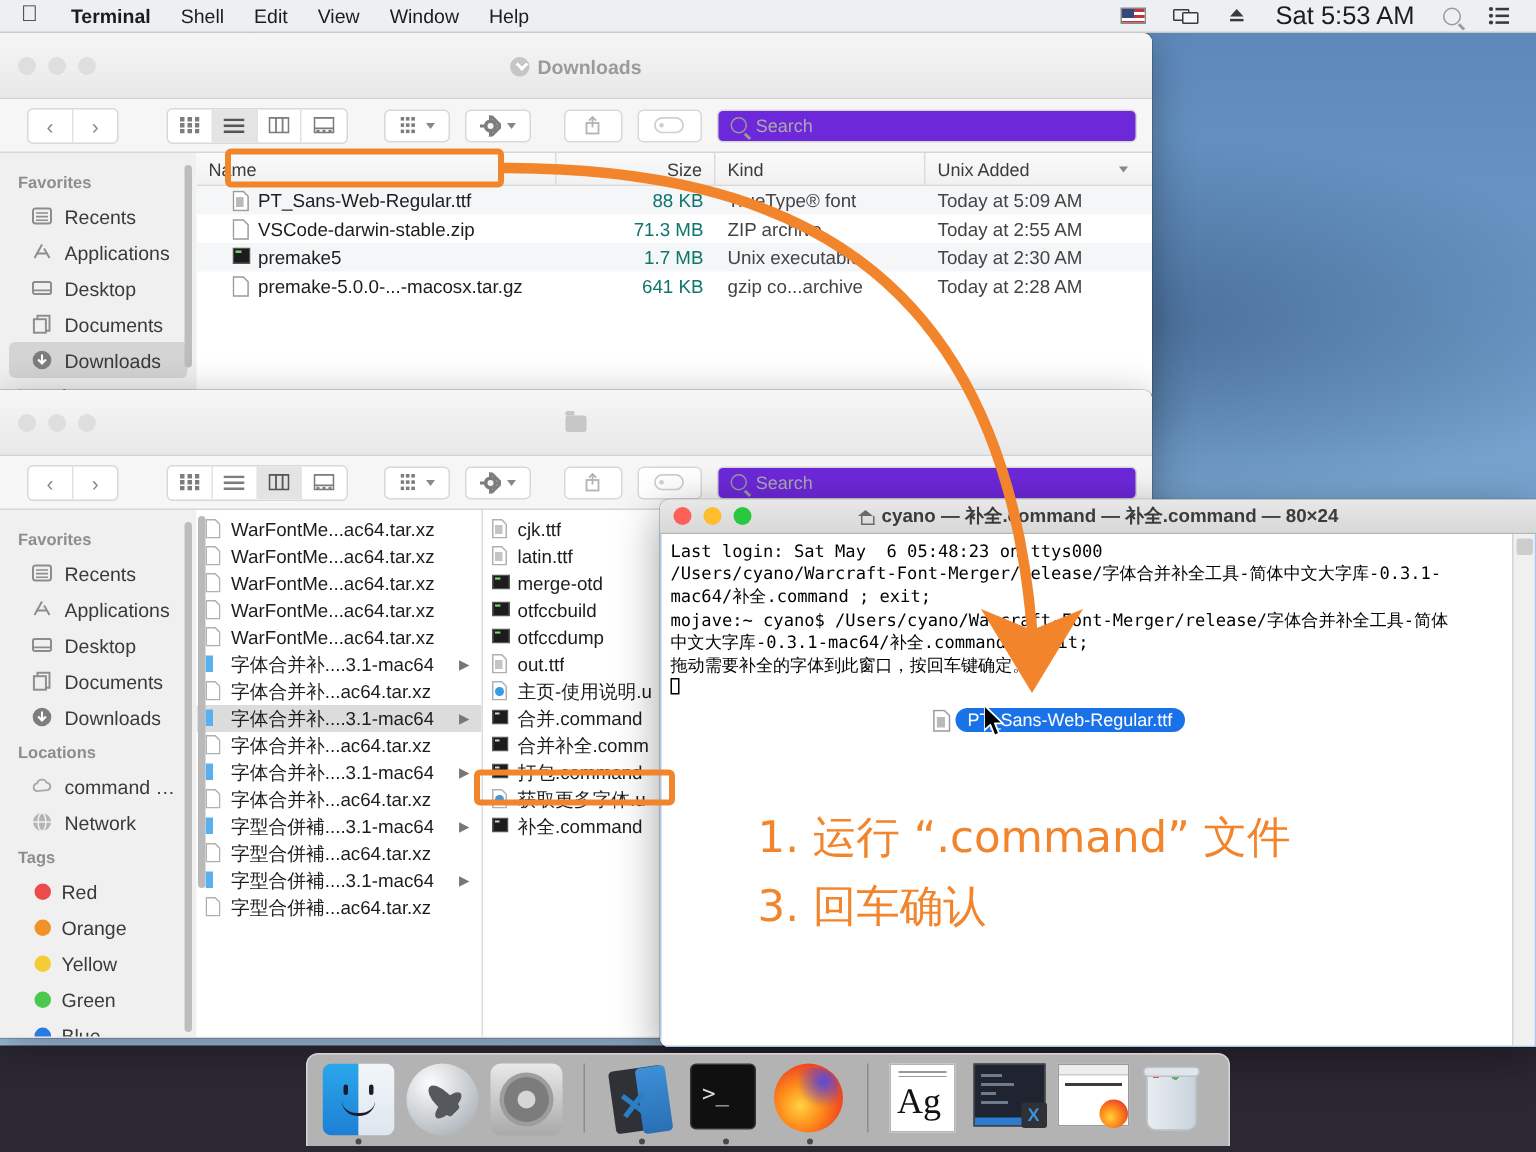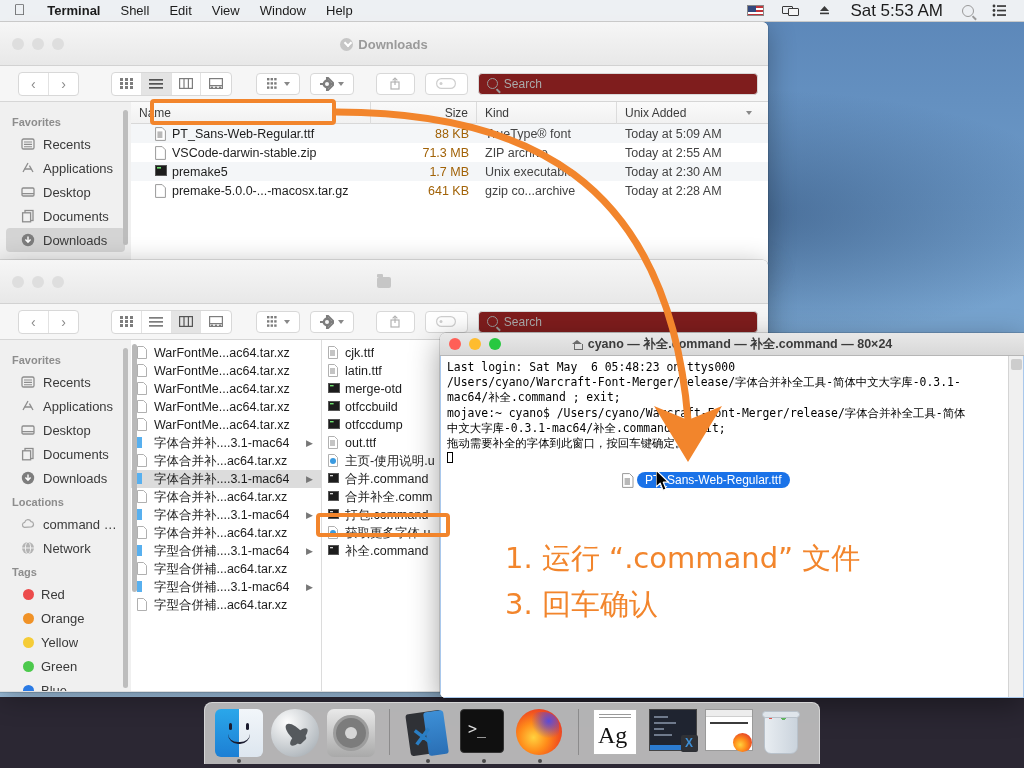--- a/index.html
+++ b/index.html
@@ -85,21 +85,21 @@
     display:flex; align-items:center; padding:0 10px; gap:10px;
   }
   .seg { display:flex; border:1px solid #d8d8d8; border-radius:4px; overflow:hidden; background:#fff;}
   .seg .b { width:31px; height:22px; display:flex; align-items:center; justify-content:center; border-right:1px solid #e2e2e2;}
   .seg .b:last-child{border-right:none;}
   .seg .b.on { background:#e4e4e4; }
   .ibtn { height:22px; border:1px solid #d8d8d8; border-radius:4px; background:#fff; display:flex; align-items:center; justify-content:center; padding:0 7px; gap:4px;}
   .ibtn.wide{ min-width:44px; }
   .chev { width:0;height:0;border-left:3.5px solid transparent;border-right:3.5px solid transparent;border-top:4px solid #888; }
   .searchbox {
-    margin-left:auto; height:22px; border:1px solid #d8d8d8; border-radius:4px; background:#7f1d1d;
+    margin-left:auto; height:22px; border:1px solid #d8d8d8; border-radius:4px; background:#6d28d9;
     display:flex; align-items:center; gap:6px; padding:0 8px; color:#aaa; font-size:12px;
   }
   .mag { width:11px;height:11px;border:1.5px solid #9a9a9a;border-radius:50%;position:relative;display:inline-block;}
   .mag:after{content:"";position:absolute;right:-4px;bottom:-3px;width:5px;height:1.5px;background:#9a9a9a;transform:rotate(45deg);}
 
   .f-body { display:flex; background:#fff; }
   .sidebar {
     width:131px; background:#f0f0f0; flex:none; padding-top:8px;
     font-size:13px; color:#3a3a3a; position:relative; overflow:hidden;
   }
@@ -117,21 +117,21 @@
   .list-pane { flex:1; overflow:hidden; }
   .col-head { display:flex; height:22px; background:linear-gradient(180deg,#fafafa,#f1f1f1); border-bottom:1px solid #d8d8d8; font-size:12px; color:#3b3b3b; align-items:center; }
   .col-head .c { border-right:1px solid #dcdcdc; height:22px; display:flex; align-items:center; padding:0 8px; font-weight:normal;}
   .col-head .c.name{ width:240px; }
   .col-head .c.size{ width:106px; justify-content:flex-end; }
   .col-head .c.kind{ width:140px; }
   .col-head .c.date{ flex:1; border-right:none; justify-content:space-between; }
   .row { display:flex; height:19px; align-items:center; font-size:12.5px; color:#1d1d1d; }
   .row:nth-child(even){ background:#f4f6f8; }
   .row .c.name{ width:240px; display:flex; align-items:center; gap:6px; padding-left:24px;}
-  .row .c.size{ width:106px; text-align:right; justify-content:flex-end; display:flex; padding-right:8px; color:#a16207; }
+  .row .c.size{ width:106px; text-align:right; justify-content:flex-end; display:flex; padding-right:8px; color:#0f766e; }
   .row .c.kind{ width:140px; padding-left:8px; color:#444; }
   .row .c.date{ flex:1; padding-left:8px; color:#444; }
   .fileic { width:11px; height:14px; flex:none; position:relative; }
 
   
   #win-tool { left:0px; top:260px; width:768px; height:432px; border-radius:0 6px 6px 0; }
   #win-tool .f-body { height:351px; }
   .cols { flex:1; display:flex; position:relative; }
   .col {
     width:190px; border-right:1px solid #dcdcdc; padding:4px 0 0 0; overflow:hidden; position:relative;

